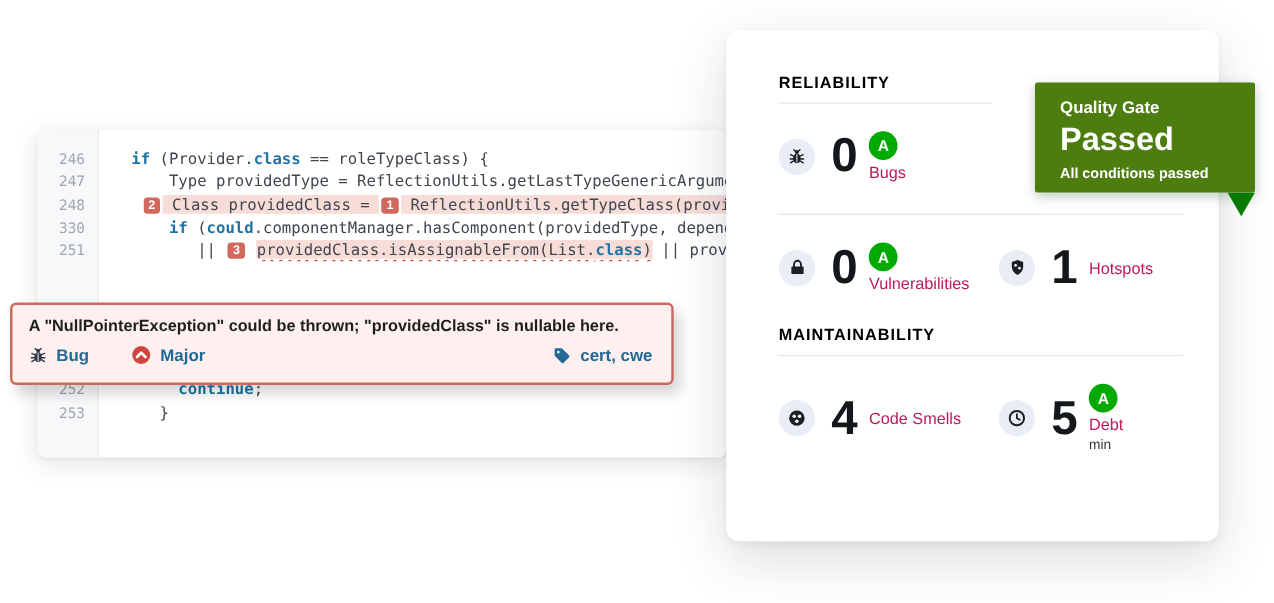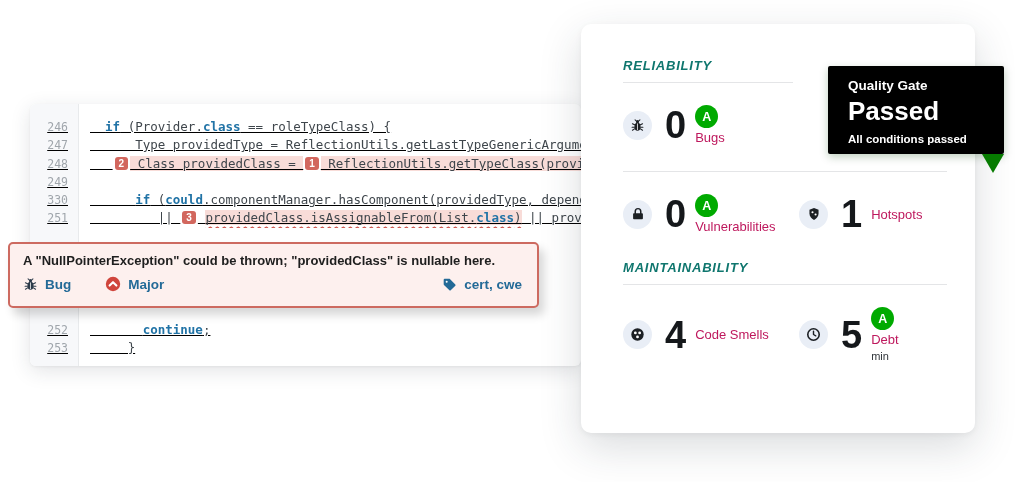--- a/index.html
+++ b/index.html
@@ -5,21 +5,21 @@
   html,body{margin:0;padding:0;background:#fff;}
   .stage{position:relative;width:1019px;height:482px;background:#ffffff;
          font-family:"Liberation Sans",sans-serif;overflow:hidden;}
 
   
   .code-card{position:absolute;left:30px;top:104px;width:551px;height:262px;
     background:#fff;border-radius:6px;overflow:hidden;
     box-shadow:0 5px 20px rgba(40,50,60,.13),0 1px 3px rgba(0,0,0,.05);}
   .gutter-bg{position:absolute;left:0;top:0;bottom:0;width:48px;background:#f7f8fa;
     border-right:1px solid #e8eaec;}
-  .code-block{position:relative;text-decoration:underline;}
+  .code-block{position:relative;}
   .code-top{margin-top:14px;}
   .code-gap{height:93px;}
   .crow{display:flex;height:18.3px;line-height:18.3px;white-space:pre;
     font-family:"DejaVu Sans Mono",monospace;font-size:12.5px;color:#3f464c;}
   .lnum{flex:0 0 48px;width:48px;text-align:right;padding-right:10px;box-sizing:border-box;
     color:#a0a6ac;font-size:11.5px;}
   .ltext{padding-left:12px;overflow:hidden;white-space:pre;flex:1;}
   .k{color:#2173a6;font-weight:bold;}
   .hl{background:#f8dcd8;}
   .u{text-decoration-line:underline;text-decoration-style:wavy;
@@ -36,55 +36,54 @@
   .issue-meta{margin-top:8px;display:flex;align-items:center;font-size:13.5px;
     font-weight:bold;color:#236a97;}
   .issue-meta .mi{display:inline-flex;align-items:center;margin-right:7px;}
   .issue-meta .grp{display:flex;align-items:center;margin-right:34px;cursor:pointer;}
   .issue-meta .tags{margin-left:auto;margin-right:2px;display:flex;align-items:center;cursor:pointer;}
 
   
   .panel-card{position:absolute;left:581px;top:24px;width:394px;height:409px;box-sizing:border-box;
     background:#fff;border-radius:10px;padding:34px 0 0 42px;
     box-shadow:0 14px 42px rgba(35,45,60,.17),0 2px 6px rgba(0,0,0,.05);}
-  .sec-title{font-size:13px;font-style:italic;font-weight:bold;color:#0f766e;letter-spacing:.8px;}
+  .sec-title{font-size:13px;font-weight:bold;color:#000000;letter-spacing:.8px;}
   .sec-rule{height:1px;background:#e4e5e7;margin-top:9px;}
   .metrics{display:flex;margin-top:22px;margin-bottom:26px;}
   .metric{display:flex;align-items:center;width:197px;cursor:pointer;}
   .m-icon{flex:0 0 29px;width:29px;height:29px;border-radius:50%;background:#e9eef6;color:#1c2024;
     display:flex;align-items:center;justify-content:center;margin-right:13px;}
   .m-value{font-size:38px;font-weight:bold;color:#15181b;letter-spacing:-1px;line-height:1;}
   .m-col{margin-left:10px;display:flex;flex-direction:column;align-items:flex-start;}
   .m-rating{width:23px;height:23px;border-radius:50%;background:#00aa00;color:#fff;
     font-weight:bold;font-size:12.5px;display:flex;align-items:center;justify-content:center;
     margin-bottom:2px;}
   .m-label{font-size:13px;color:#be185d;}
   .m-sub{font-size:11px;color:#30353a;margin-top:3px;}
 
   
   .qg-badge{position:absolute;left:828px;top:66px;width:176px;height:88px;box-sizing:border-box;
-    background:#000000;color:#fff;padding:12px 0 0 20px;border-radius:2px;z-index:6;
+    background:#4d7c0f;color:#fff;padding:12px 0 0 20px;border-radius:2px;z-index:6;
     box-shadow:0 3px 9px rgba(0,70,0,.25);}
   .qg-title{font-size:13.5px;font-weight:bold;}
   .qg-status{font-size:26px;font-weight:bold;margin-top:3px;}
   .qg-sub{font-size:11.5px;font-weight:bold;margin-top:6px;}
   .qg-fold{position:absolute;left:982px;top:154px;z-index:6;}
 </style>
 </head>
 <body>
 
 <div class="stage">
 
   <div class="code-card">
     <div class="gutter-bg"></div>
     <div class="code-block code-top" id="code-top">
         <div class="crow"><span class="lnum">246</span><span class="ltext"><span>  </span><span class="k">if</span><span> (Provider.</span><span class="k">class</span><span> == roleTypeClass) {</span></span></div>
         <div class="crow"><span class="lnum">247</span><span class="ltext"><span>      Type providedType = ReflectionUtils.getLastTypeGenericArgument(dependencyDes</span></span></div>
         <div class="crow"><span class="lnum">248</span><span class="ltext"><span>   </span><span class="b">2</span><span class="hl"> Class providedClass = </span><span class="b">1</span><span class="hl"> ReflectionUtils.getTypeClass(providedType);</span></span></div>
-        <div class="crow"><span class="lnum">249</span><span class="ltext"></span></div>
         <div class="crow"><span class="lnum">330</span><span class="ltext"><span>      </span><span class="k">if</span><span> (</span><span class="k">could</span><span>.componentManager.hasComponent(providedType, dependencyDescriptor.ge</span></span></div>
         <div class="crow"><span class="lnum">251</span><span class="ltext"><span>         || </span><span class="b">3</span><span> </span><span class="hl u">providedClass.isAssignableFrom(List.</span><span class="k hl u">class</span><span class="hl u">)</span><span> || providedClass.isAss</span></span></div>
       </div>
     <div class="code-gap"></div>
     <div class="code-block" id="code-bottom">
         <div class="crow"><span class="lnum">252</span><span class="ltext"><span>       </span><span class="k">continue</span><span>;</span></span></div>
         <div class="crow"><span class="lnum">253</span><span class="ltext"><span>     }</span></span></div>
       </div>
   </div>
 

